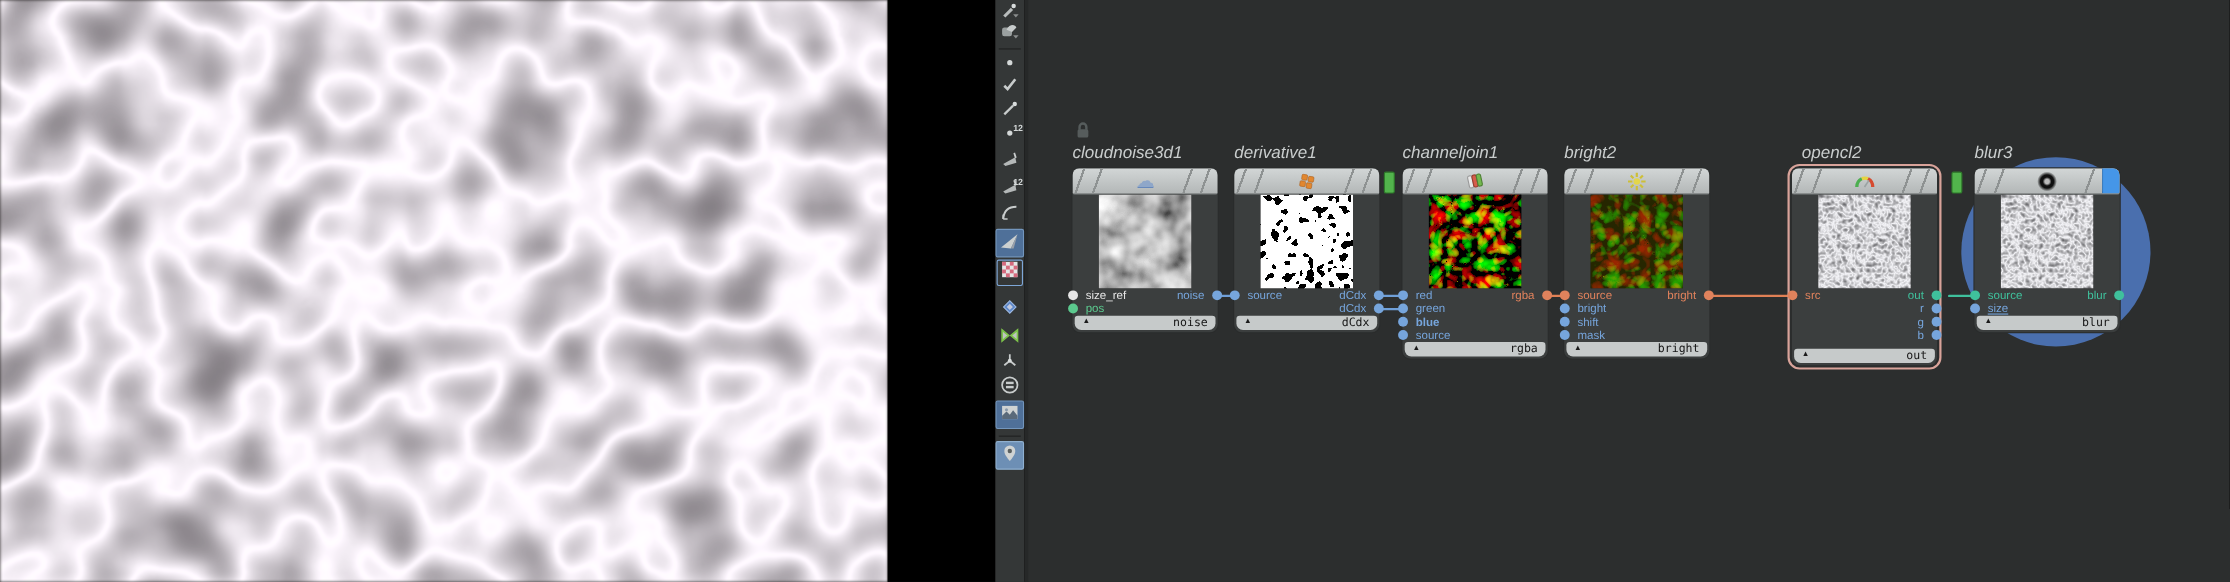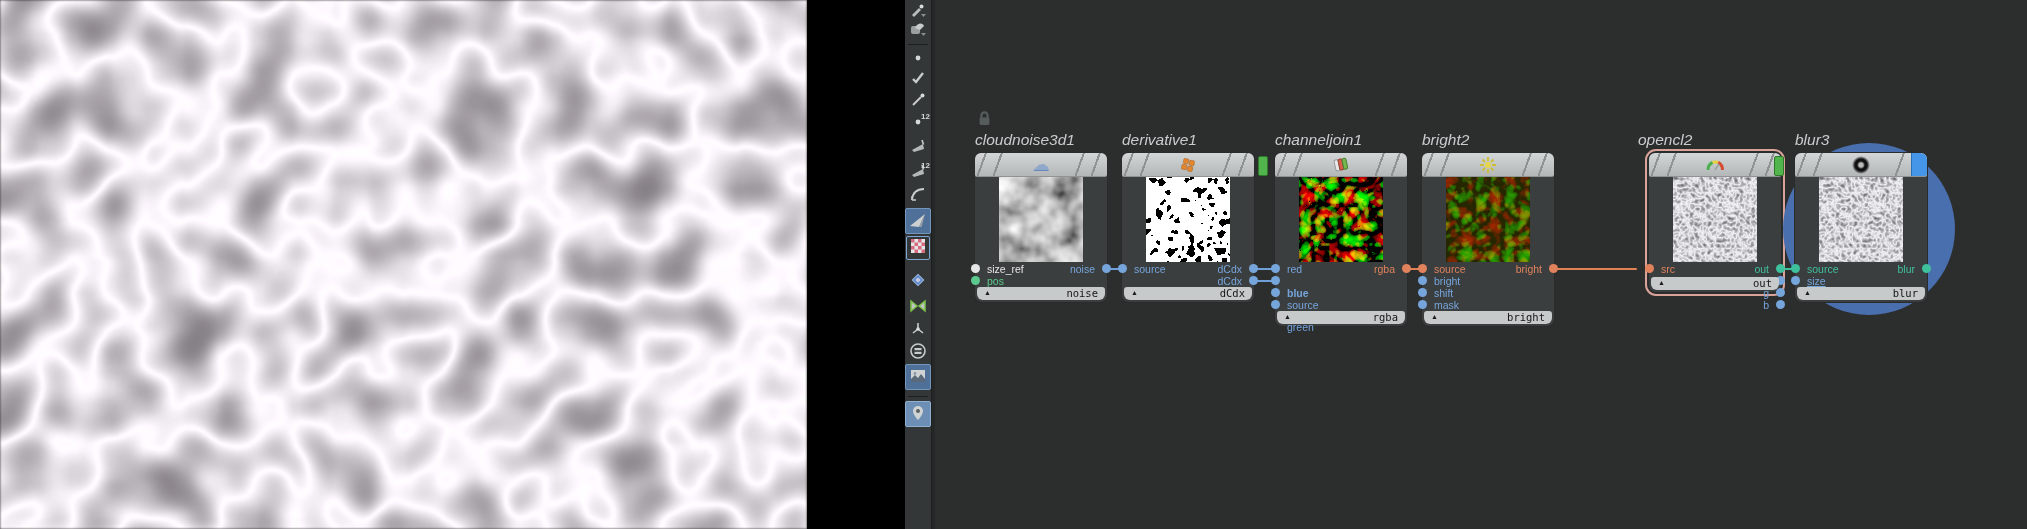--- a/index.html
+++ b/index.html
@@ -376,21 +376,21 @@
         </div>
         <div class="thumb"><svg width="84" height="85">
             <rect width="84" height="85" fill="#808080" filter="url(#f-rgba)"></rect>
           </svg></div>
         <div class="prow" style="top: 110px;">
           <span class="pdot in" style="background: rgb(118, 165, 220);"></span>
           <span class="plabel in" style="color: rgb(118, 165, 220);">red</span>
         </div>
         <div class="prow" style="top: 122px;">
           <span class="pdot in" style="background: rgb(118, 165, 220);"></span>
-          <span class="plabel in" style="color: rgb(118, 165, 220); margin-top: 46px;">green</span>
+          <span class="plabel in" style="color: rgb(118, 165, 220);">green</span>
         </div>
         <div class="prow" style="top: 134px;">
           <span class="pdot in" style="background: rgb(118, 165, 220);"></span>
           <span class="plabel in" style="color: rgb(118, 165, 220); font-weight: bold;">blue</span>
         </div>
         <div class="prow" style="top: 146px;">
           <span class="pdot in" style="background: rgb(118, 165, 220);"></span>
           <span class="plabel in" style="color: rgb(118, 165, 220);">source</span>
         </div>
         <div class="prow" style="top: 110px;">
@@ -445,21 +445,21 @@
         <div class="prow" style="top: 110px;">
           <span class="pdot out" style="background: rgb(224, 130, 92);"></span>
           <span class="plabel out" style="color: rgb(224, 130, 92);">bright</span>
         </div>
         <div class="footer">
           <span class="tri">▲</span>
           <span class="ftext">bright</span>
         </div>
       </div>
       <div class="ntitle" style="left: 703px; top: 131px;">opencl2</div>
-      <div class="node sel" style="left: 714px; top: 153px; width: 132px; height: 139px;">
+      <div class="node sel" style="left: 694px; top: 153px; width: 132px; height: 179px;">
         <div class="tbar">
           <span class="stripes l"></span>
           <span class="stripes r"></span>
           <span class="tbaricon">
             <svg width="20" height="14">
               <path d="M3 12 A8.5 8.5 0 0 1 7.6 4.4" fill="none" stroke="#4caf50" stroke-width="3"></path>
               <path d="M7.6 4.4 A8.5 8.5 0 0 1 13.2 4.4" fill="none" stroke="#e6d33f" stroke-width="3"></path>
               <path d="M13.2 4.4 A8.5 8.5 0 0 1 17.5 12" fill="none" stroke="#d64a2f" stroke-width="3"></path>
               <line x1="10" y1="12" x2="14" y2="6" stroke="#9aa3a3" stroke-width="1.5"></line>
             </svg>

